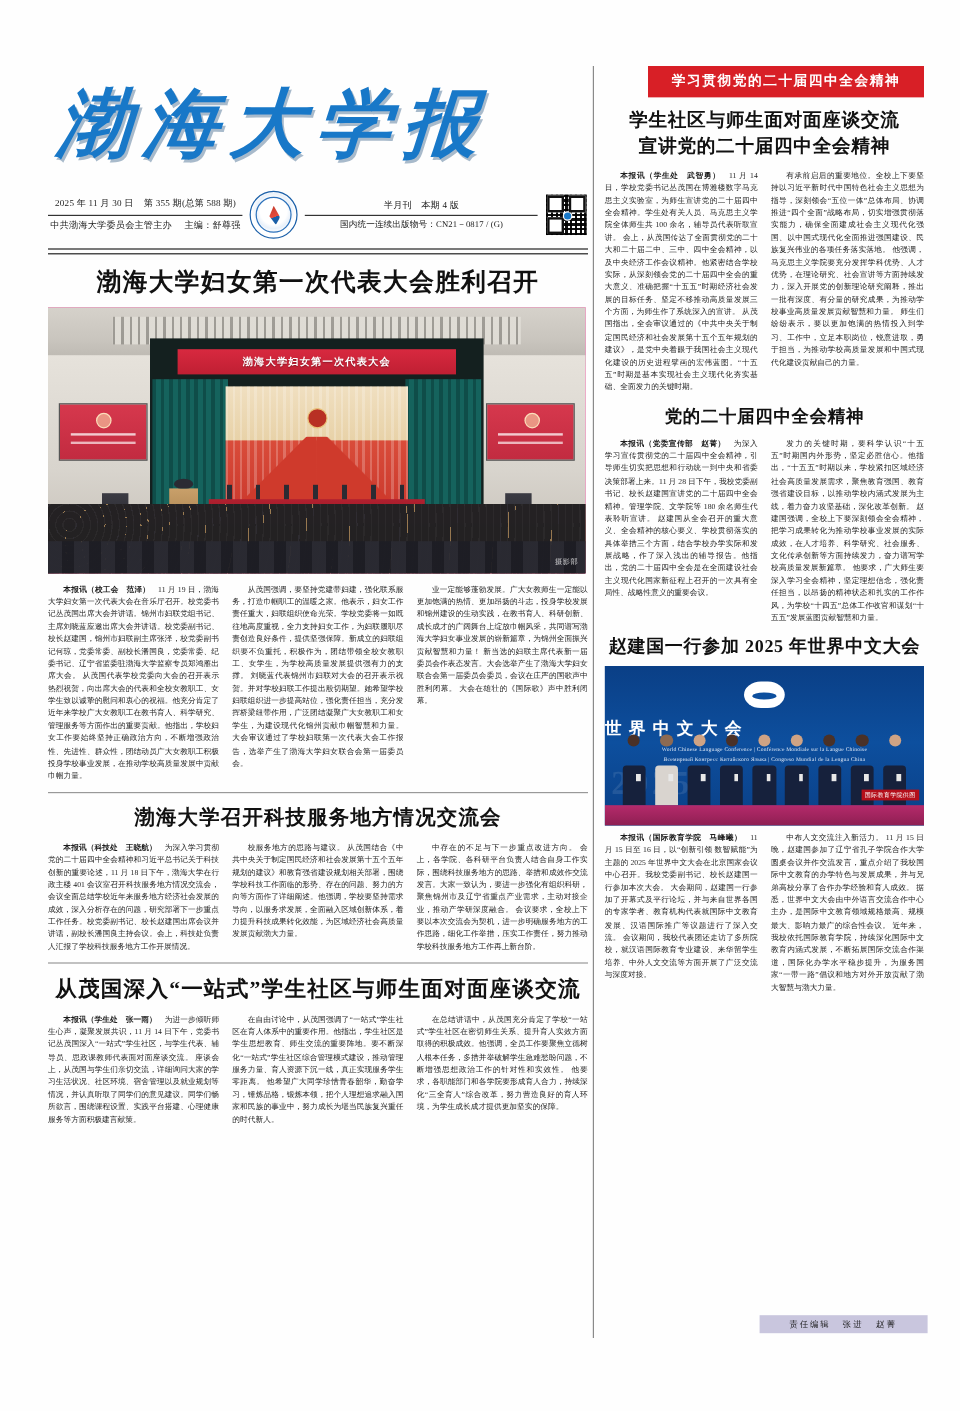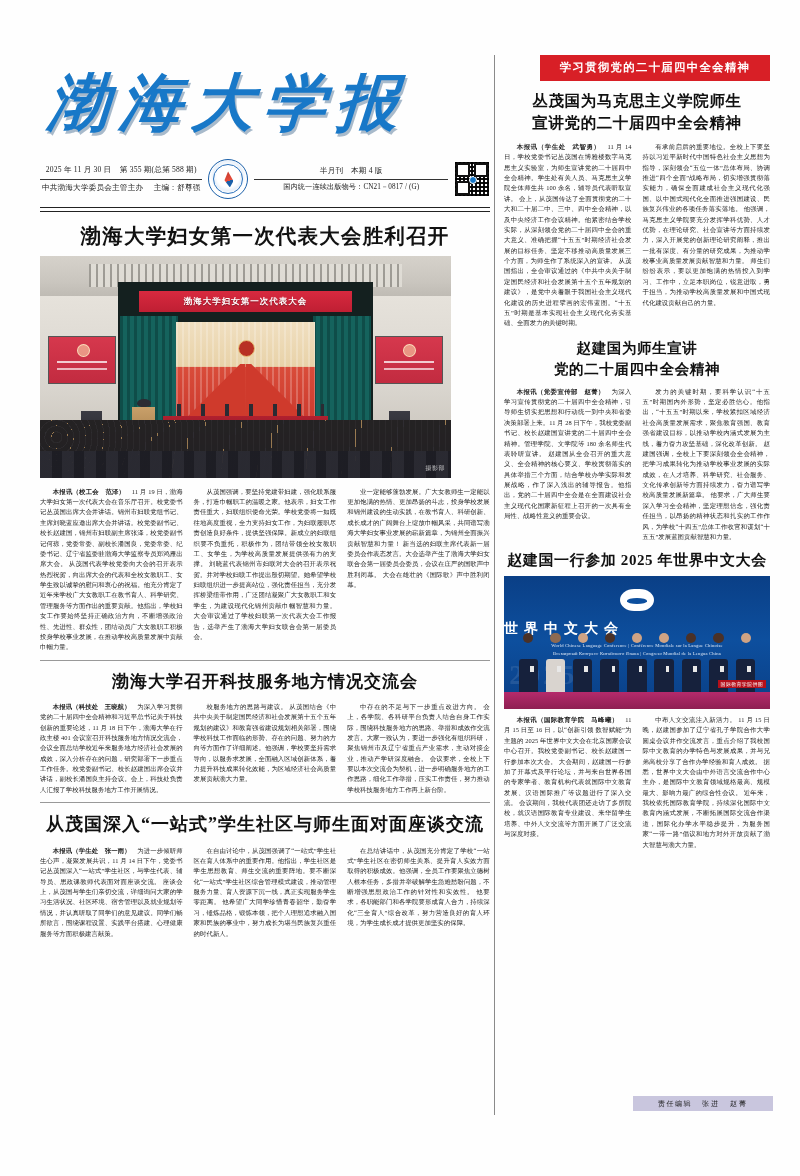--- a/index.html
+++ b/index.html
@@ -122,21 +122,21 @@
     font-weight:bold;
     letter-spacing:1.2px;
     line-height:1.35;
     font-family:"Liberation Sans","DejaVu Sans",sans-serif;
     color:#111;
     margin:4px 0 6px 0;
   }
 
   
   .photo-hall{
-    width:411px;height:222px;position:relative;overflow:hidden;
+    width:448px;height:222px;position:relative;overflow:hidden;
     background:#ec4899;
   }
   .ph-ceiling{position:absolute;left:0;top:0;width:100%;height:22%;
     background:linear-gradient(180deg,#d6d2cb 0%,#c9c5be 55%,#b8b4ad 100%);}
   .ph-ceiling:after{content:"";position:absolute;left:12%;top:18%;width:76%;height:46%;
     background:repeating-linear-gradient(90deg,rgba(120,118,112,.55) 0 2px,rgba(225,222,215,.9) 2px 7px);}
   .ph-wallL{position:absolute;left:0;top:18%;width:22%;height:62%;
     background:linear-gradient(180deg,#e6e2db 0%,#d8d4cd 70%,#cdc8c0 100%);}
   .ph-wallR{position:absolute;right:0;top:18%;width:22%;height:62%;
     background:linear-gradient(180deg,#e6e2db 0%,#d8d4cd 70%,#cdc8c0 100%);}
@@ -468,21 +468,21 @@
           </div>
       </div>
     </div>
   </div>
 
   <div class="right-col">
 
     <div class="redbar">学习贯彻党的二十届四中全会精神</div>
 
     <div class="r-headline">
-      <div>丛茂国为马克思主义学院师生</div>
+      <div>学生社区与师生面对面座谈交流</div>
       <div>宣讲党的二十届四中全会精神</div>
     </div>
 
     <div class="duo">
       <div class="col">
         <div class="body-txt">
           <p><span class="byline">本报讯</span><span class="byline src">（学生处　武智勇）</span>　<span>11 月 14 日，学校党委书记丛茂国在博雅楼数字马克思主义实验室，为师生宣讲党的二十届四中全会精神。学生处有关人员、马克思主义学院全体师生共 100 余名，辅导员代表听取宣讲。
 
 会上，从茂国传达了全面贯彻党的二十大和二十届二中、三中、四中全会精神，以及中央经济工作会议精神。他紧密结合学校实际，从深刻领会党的二十届四中全会的重大意义、准确把握“十五五”时期经济社会发展的目标任务、坚定不移推动高质量发展三个方面，为师生作了系统深入的宣讲。
 
@@ -494,21 +494,20 @@
             <p>有承前启后的重要地位。全校上下要坚持以习近平新时代中国特色社会主义思想为指导，深刻领会“五位一体”总体布局、协调推进“四个全面”战略布局，切实增强贯彻落实能力，确保全面建成社会主义现代化强国、以中国式现代化全面推进强国建设、民族复兴伟业的各项任务落实落地。
 
 他强调，马克思主义学院要充分发挥学科优势、人才优势，在理论研究、社会宣讲等方面持续发力，深入开展党的创新理论研究阐释，推出一批有深度、有分量的研究成果，为推动学校事业高质量发展贡献智慧和力量。
 
 师生们纷纷表示，要以更加饱满的热情投入到学习、工作中，立足本职岗位，锐意进取，勇于担当，为推动学校高质量发展和中国式现代化建设贡献自己的力量。</p>
           </div>
       </div>
     </div>
 
     <div class="r-headline small">
-      <div>赵建国为师生宣讲</div>
       <div>党的二十届四中全会精神</div>
     </div>
 
     <div class="duo">
       <div class="col">
         <div class="body-txt">
           <p><span class="byline">本报讯</span><span class="byline src">（党委宣传部　赵菁）</span>　<span>为深入学习宣传贯彻党的二十届四中全会精神，引导师生切实把思想和行动统一到中央和省委决策部署上来。11 月 28 日下午，我校党委副书记、校长赵建国宣讲党的二十届四中全会精神。管理学院、文学院等 180 余名师生代表聆听宣讲。
 
 赵建国从全会召开的重大意义、全会精神的核心要义、学校贯彻落实的具体举措三个方面，结合学校办学实际和发展战略，作了深入浅出的辅导报告。他指出，党的二十届四中全会是在全面建设社会主义现代化国家新征程上召开的一次具有全局性、战略性意义的重要会议。</span></p>
         </div>

